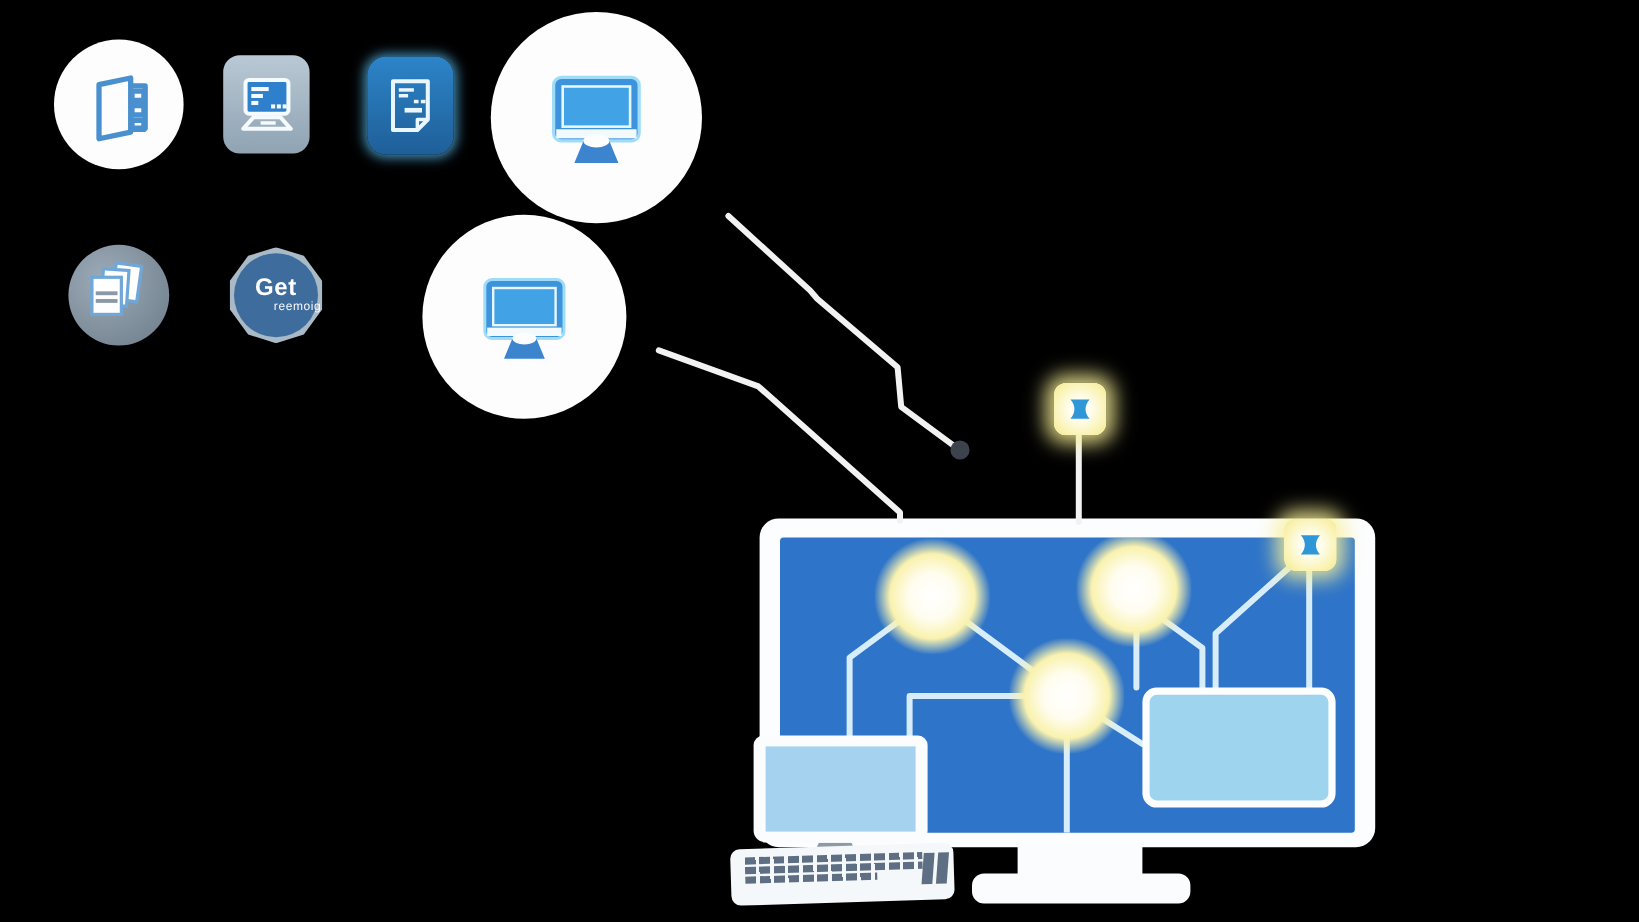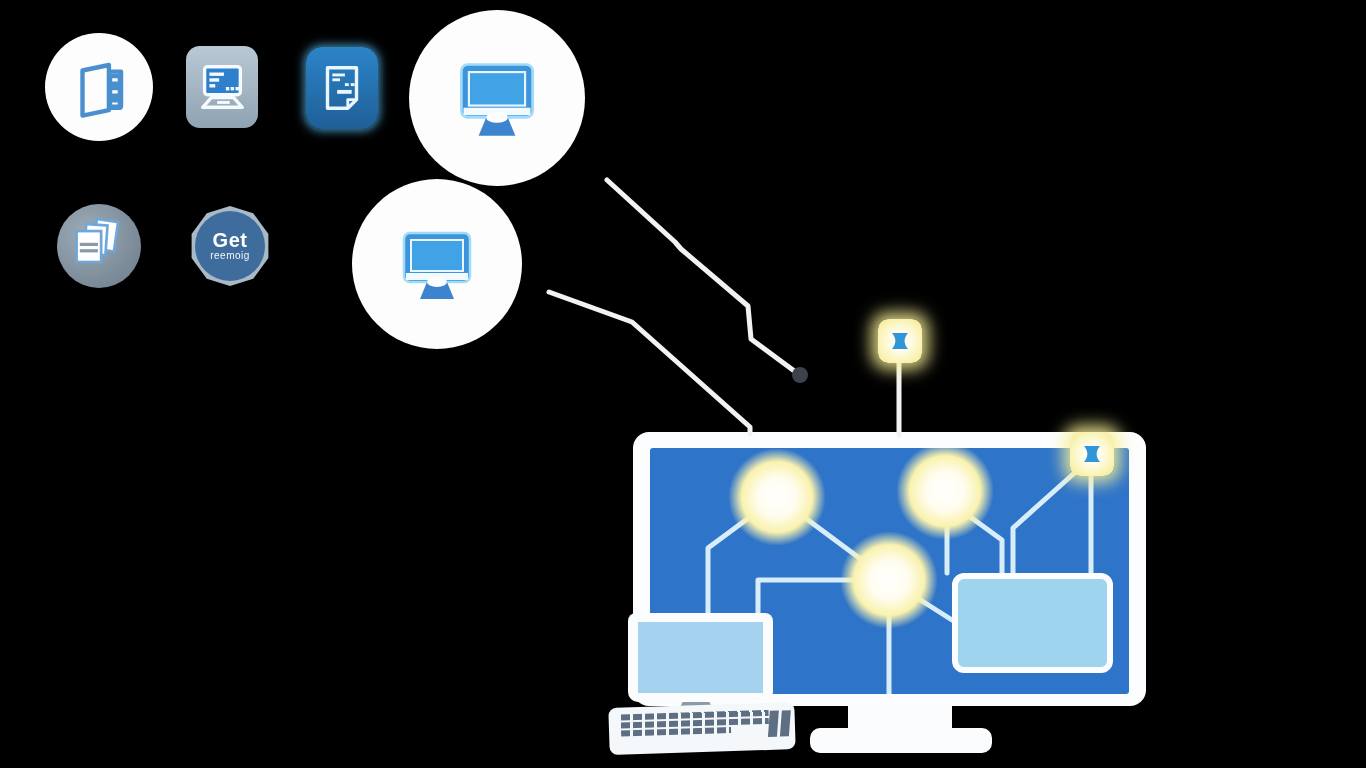--- a/index.html
+++ b/index.html
@@ -20,21 +20,21 @@
     background:radial-gradient(circle at 35% 35%,#9dabb8 0%,#6c7b89 100%);
     display:flex;align-items:center;justify-content:center;}
 
   
   #get-badge{left:190px;top:206px;width:80px;height:80px;
     clip-path:polygon(50% 0%,79% 9%,98% 35%,98% 65%,79% 91%,50% 100%,21% 91%,2% 65%,2% 35%,21% 9%);
     background:#a9b9c6;display:flex;align-items:center;justify-content:center;}
   #get-badge-inner{width:70px;height:70px;border-radius:50%;background:#3e6d9d;
     display:flex;flex-direction:column;align-items:center;justify-content:center;color:#fff;}
   #get-badge-inner .t1{font-size:20px;font-weight:bold;line-height:20px;letter-spacing:.5px;text-align:right;}
-  #get-badge-inner .t2{font-size:10px;line-height:12px;letter-spacing:.5px;opacity:.95;}
+  #get-badge-inner .t2{font-size:10px;line-height:12px;letter-spacing:.5px;opacity:.95;padding-left:36px;}
 
   
   #hub-circle-1{left:409px;top:10px;width:176px;height:176px;}
   #hub-circle-2{left:352px;top:179px;width:170px;height:170px;}
 
   
   .glow-square{width:44px;height:44px;border-radius:10px;
     background:radial-gradient(circle,#fffef4 25%,#faf3b4 70%,#f2e88e 100%);
     box-shadow:0 0 16px 7px rgba(248,240,150,.85);
     display:flex;align-items:center;justify-content:center;}

